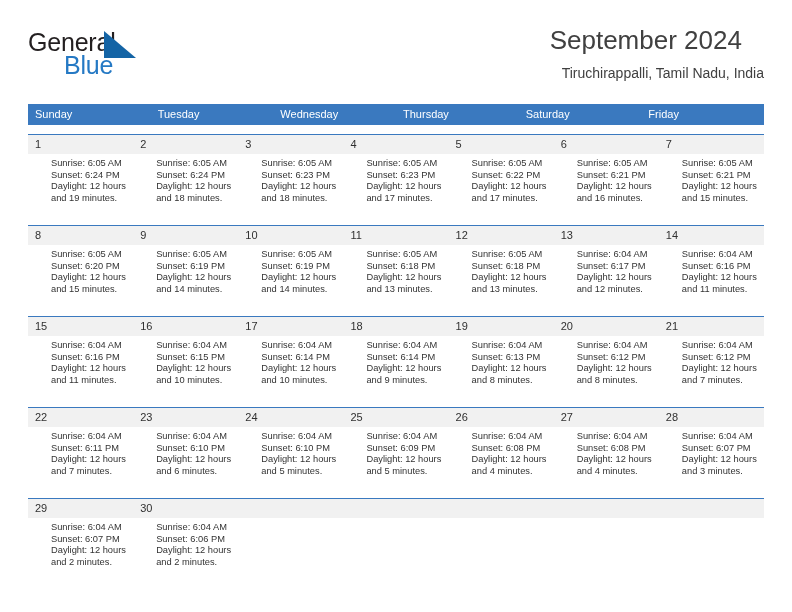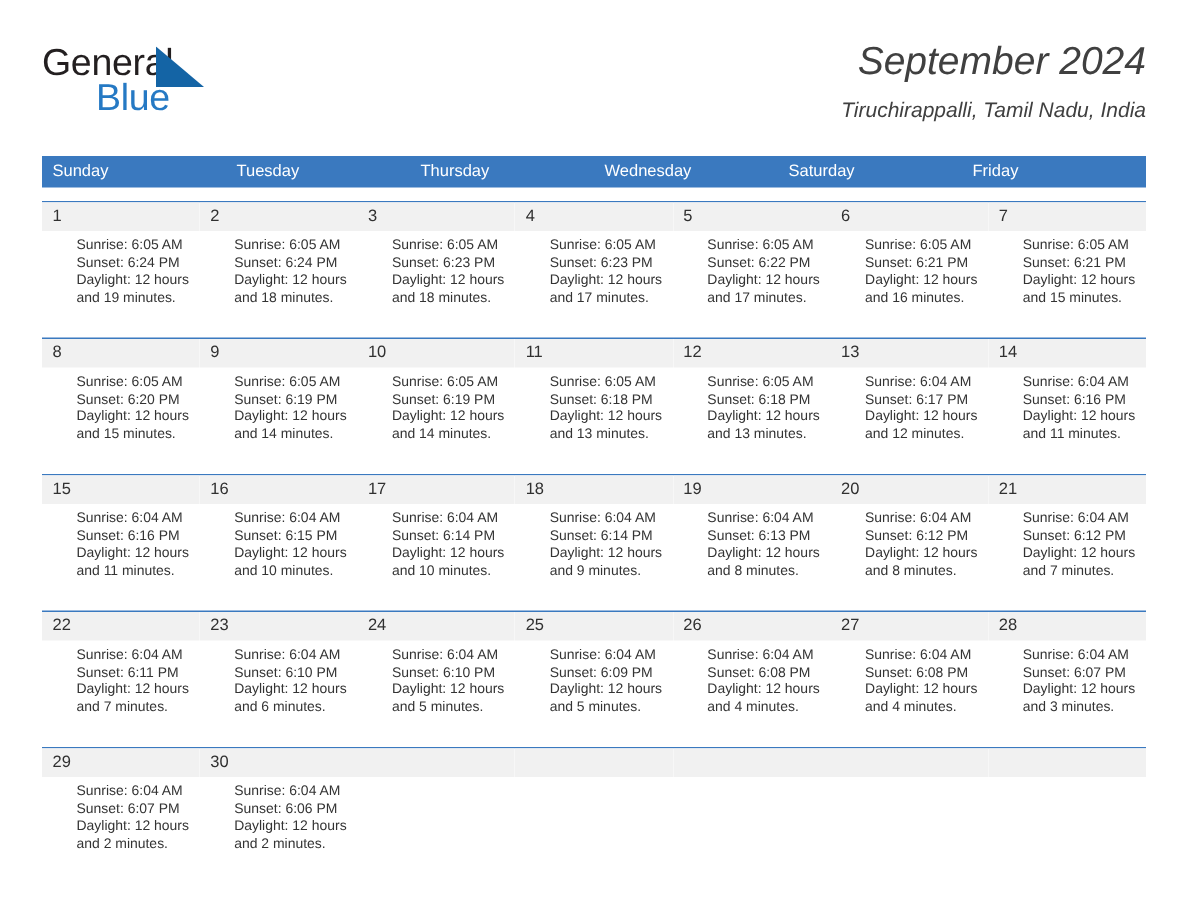--- a/index.html
+++ b/index.html
@@ -63,38 +63,37 @@
     width: 32px;
     height: 27px;
   }
 
   .brand-flag svg { display:block; }
 
   .title-block {
     position: absolute;
     right: 0;
     top: 0;
-    text-align: right;
-    font-style: italic;
   }
 
   .cal-title {
     font-size: 26px;
     color: #404040;
     line-height: 1.15;
     font-weight: 400;
     white-space: nowrap;
   }
 
   .cal-subtitle {
     margin-top: 9px;
     font-size: 14px;
     color: #404040;
     line-height: 1.15;
     white-space: nowrap;
+    margin-left: 12px;
   }
 
   
   .calendar {
     position: absolute;
     left: 28px;
     top: 104px;
     width: 736px;
   }
 
@@ -180,22 +179,22 @@
       <div class="cal-subtitle">Tiruchirappalli, Tamil Nadu, India</div>
     </div>
 
   </div>
 
   <div class="calendar">
 
     <div class="weekday-row">
       <div class="weekday">Sunday</div>
       <div class="weekday">Tuesday</div>
+      <div class="weekday">Wednesday</div>
       <div class="weekday">Thursday</div>
-      <div class="weekday">Wednesday</div>
       <div class="weekday">Saturday</div>
       <div class="weekday">Friday</div>
     </div>
 
     <div class="week-row">
       <div class="week-cells">
         <div class="day-cell">
           <div class="day-num-band">1</div>
           <div class="day-body">
             <div class="day-line">Sunrise: 6:05 AM</div>

